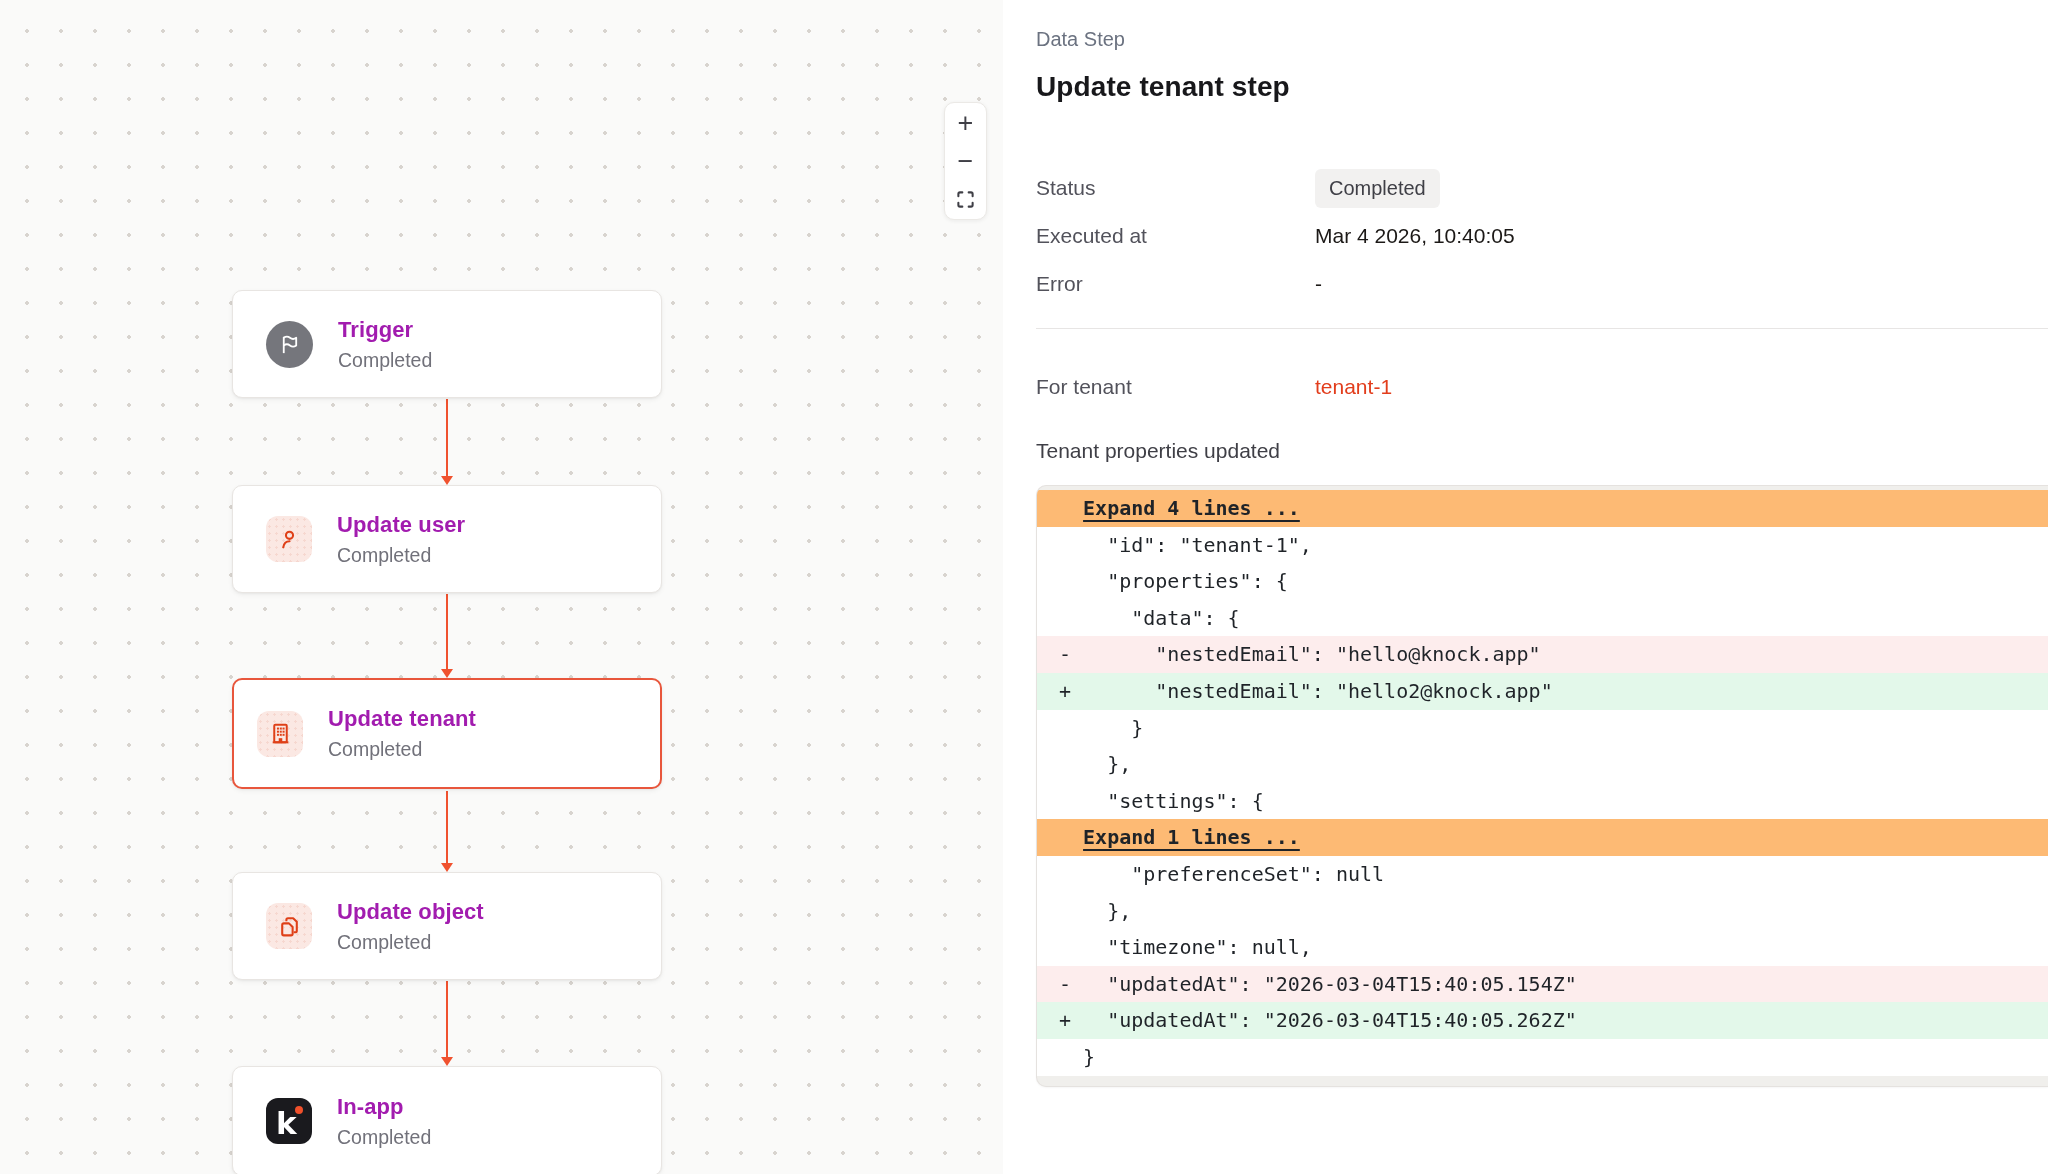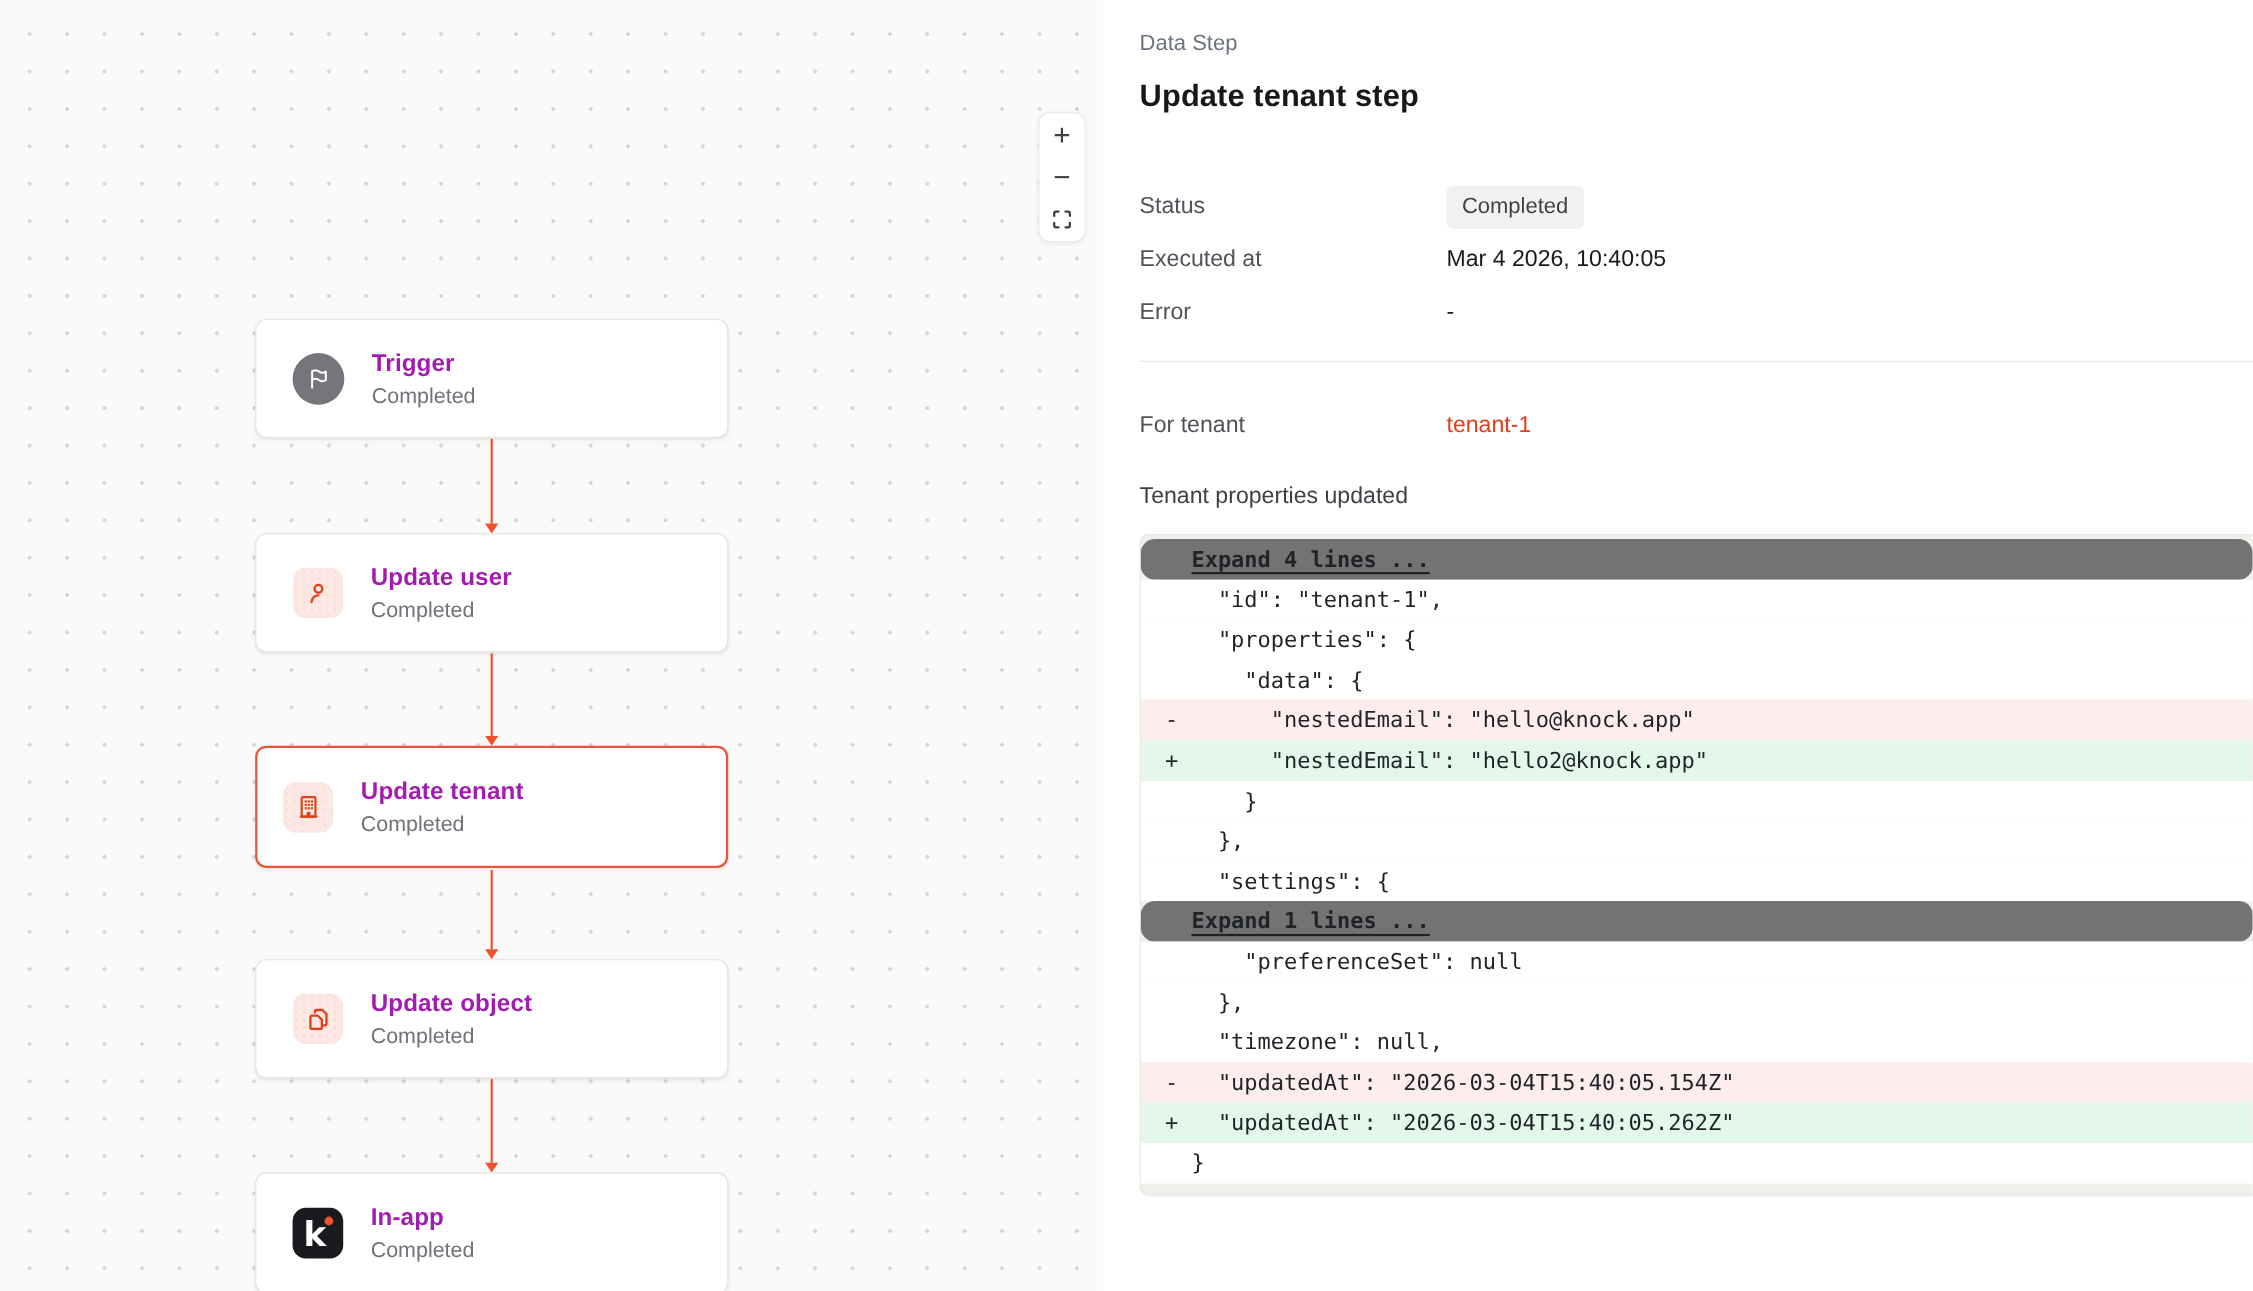--- a/index.html
+++ b/index.html
@@ -115,21 +115,21 @@
     border-radius: 10px 0 0 10px; background: #f0efec;
     padding: 4px 0 10px 0; overflow: hidden;
     box-shadow: 0 1px 2px rgba(28,25,23,.04);
   }
   .diff-line {
     font-family: "DejaVu Sans Mono", monospace;
     font-size: 20px; line-height: 36.6px; white-space: pre;
     background: #fff; color: #1f2328; padding-left: 22px;
   }
   .diff-line .g { display: inline-block; width: 2ch; white-space: pre; }
-  .diff-line.expand { background: #737373; font-weight: bold; cursor: pointer; border-radius: 13px; }
+  .diff-line.expand { background: #fdba74; font-weight: bold; cursor: pointer; }
   .diff-line.expand .t { text-decoration: underline; text-underline-offset: 5px; text-decoration-thickness: 2px; }
   .diff-line.del { background: #fdeded; }
   .diff-line.add { background: #e3f8ea; }
 </style>
 </head>
 <body>
 
 <div class="canvas">
 
   <div class="zoom-toolbar">

